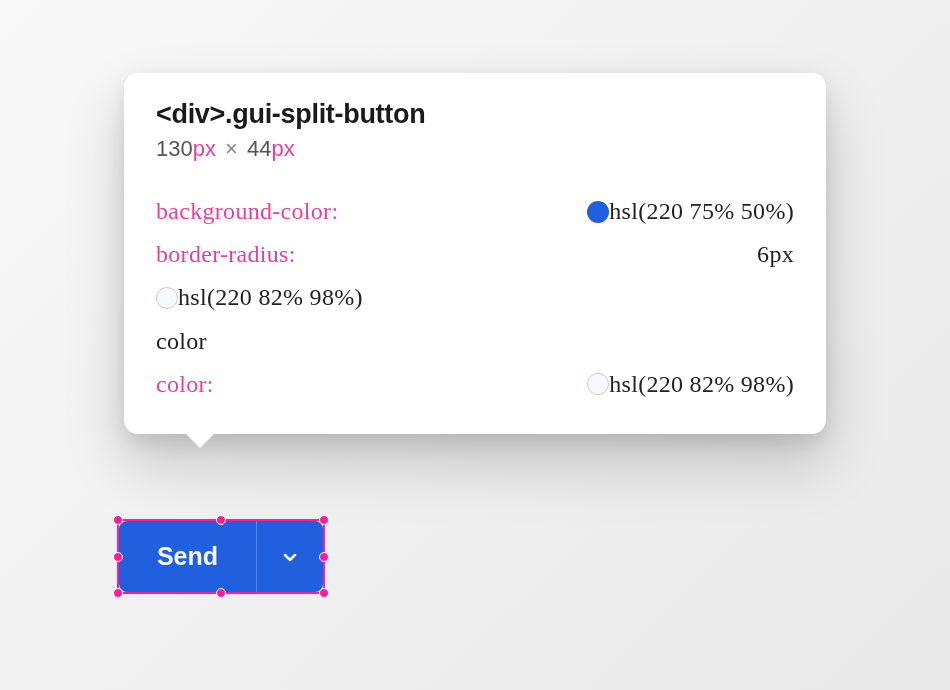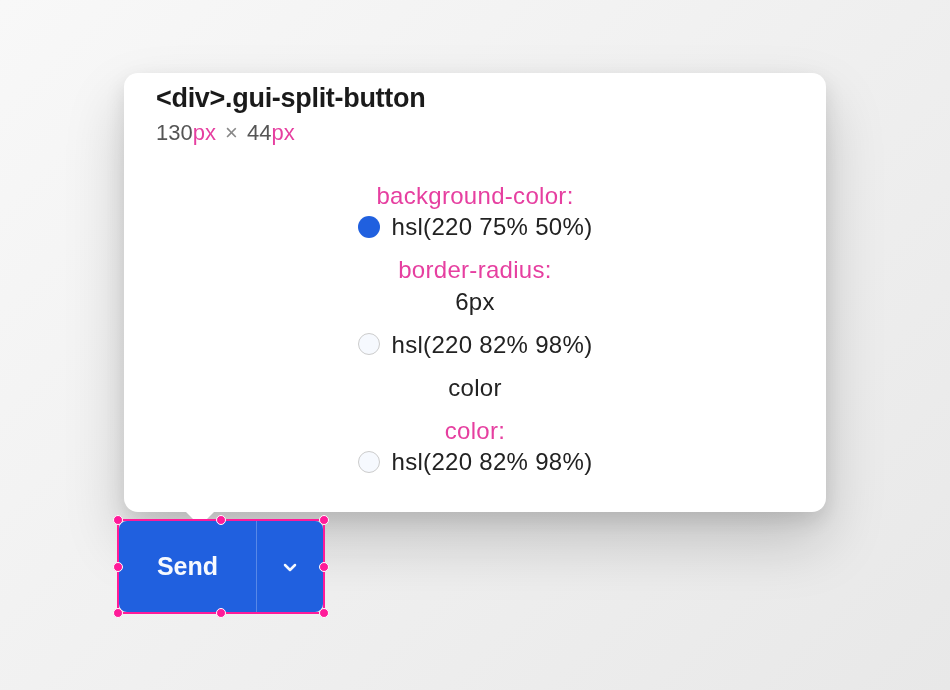--- a/index.html
+++ b/index.html
@@ -17,21 +17,21 @@
       overflow: hidden;
     }
 
     .tooltip {
       position: absolute;
       top: 73px;
       left: 124px;
       width: 702px;
       background: white;
       border-radius: 14px;
-      padding: 10px 32px 28px 32px;
+      padding: 26px 32px 28px 32px;
       box-shadow: 0 30px 60px rgba(0,0,0,0.18), 0 8px 20px rgba(0,0,0,0.1);
     }
 
     .tooltip::after {
       content: "";
       position: absolute;
       bottom: -14px;
       left: 62px;
       width: 0;
       height: 0;
@@ -68,37 +68,35 @@
     }
 
     .props {
       margin-top: 28px;
     }
 
     .prop-row {
       display: flex;
       align-items: center;
       justify-content: space-between;
-      font-family: Liberation Sans, sans-serif;
+      font-family: Liberation Serif, serif;
       font-size: 24px;
       line-height: 1.3;
       padding: 6px 0;
       letter-spacing: 0.3px;
-      flex-direction: column;
     }
 
     .prop-name {
       color: #e63fa0;
       white-space: nowrap;
     }
 
     .prop-value-wrap {
       display: flex;
       align-items: center;
-      gap: 12px;
       color: #222;
     }
 
     .color-swatch {
       width: 22px;
       height: 22px;
       border-radius: 50%;
       flex-shrink: 0;
     }
 
@@ -109,21 +107,21 @@
     .swatch-white {
       background: hsl(220, 82%, 98%);
       border: 1px solid #ccc;
     }
 
     .split-button-wrap {
       position: absolute;
       top: 521px;
       left: 119px;
       width: 204px;
-      height: 91px;
+      height: 71px;
     }
 
     .split-button {
       display: flex;
       width: 100%;
       height: 100%;
       background: hsl(220, 75%, 50%);
       border-radius: 8px;
       position: relative;
     }

